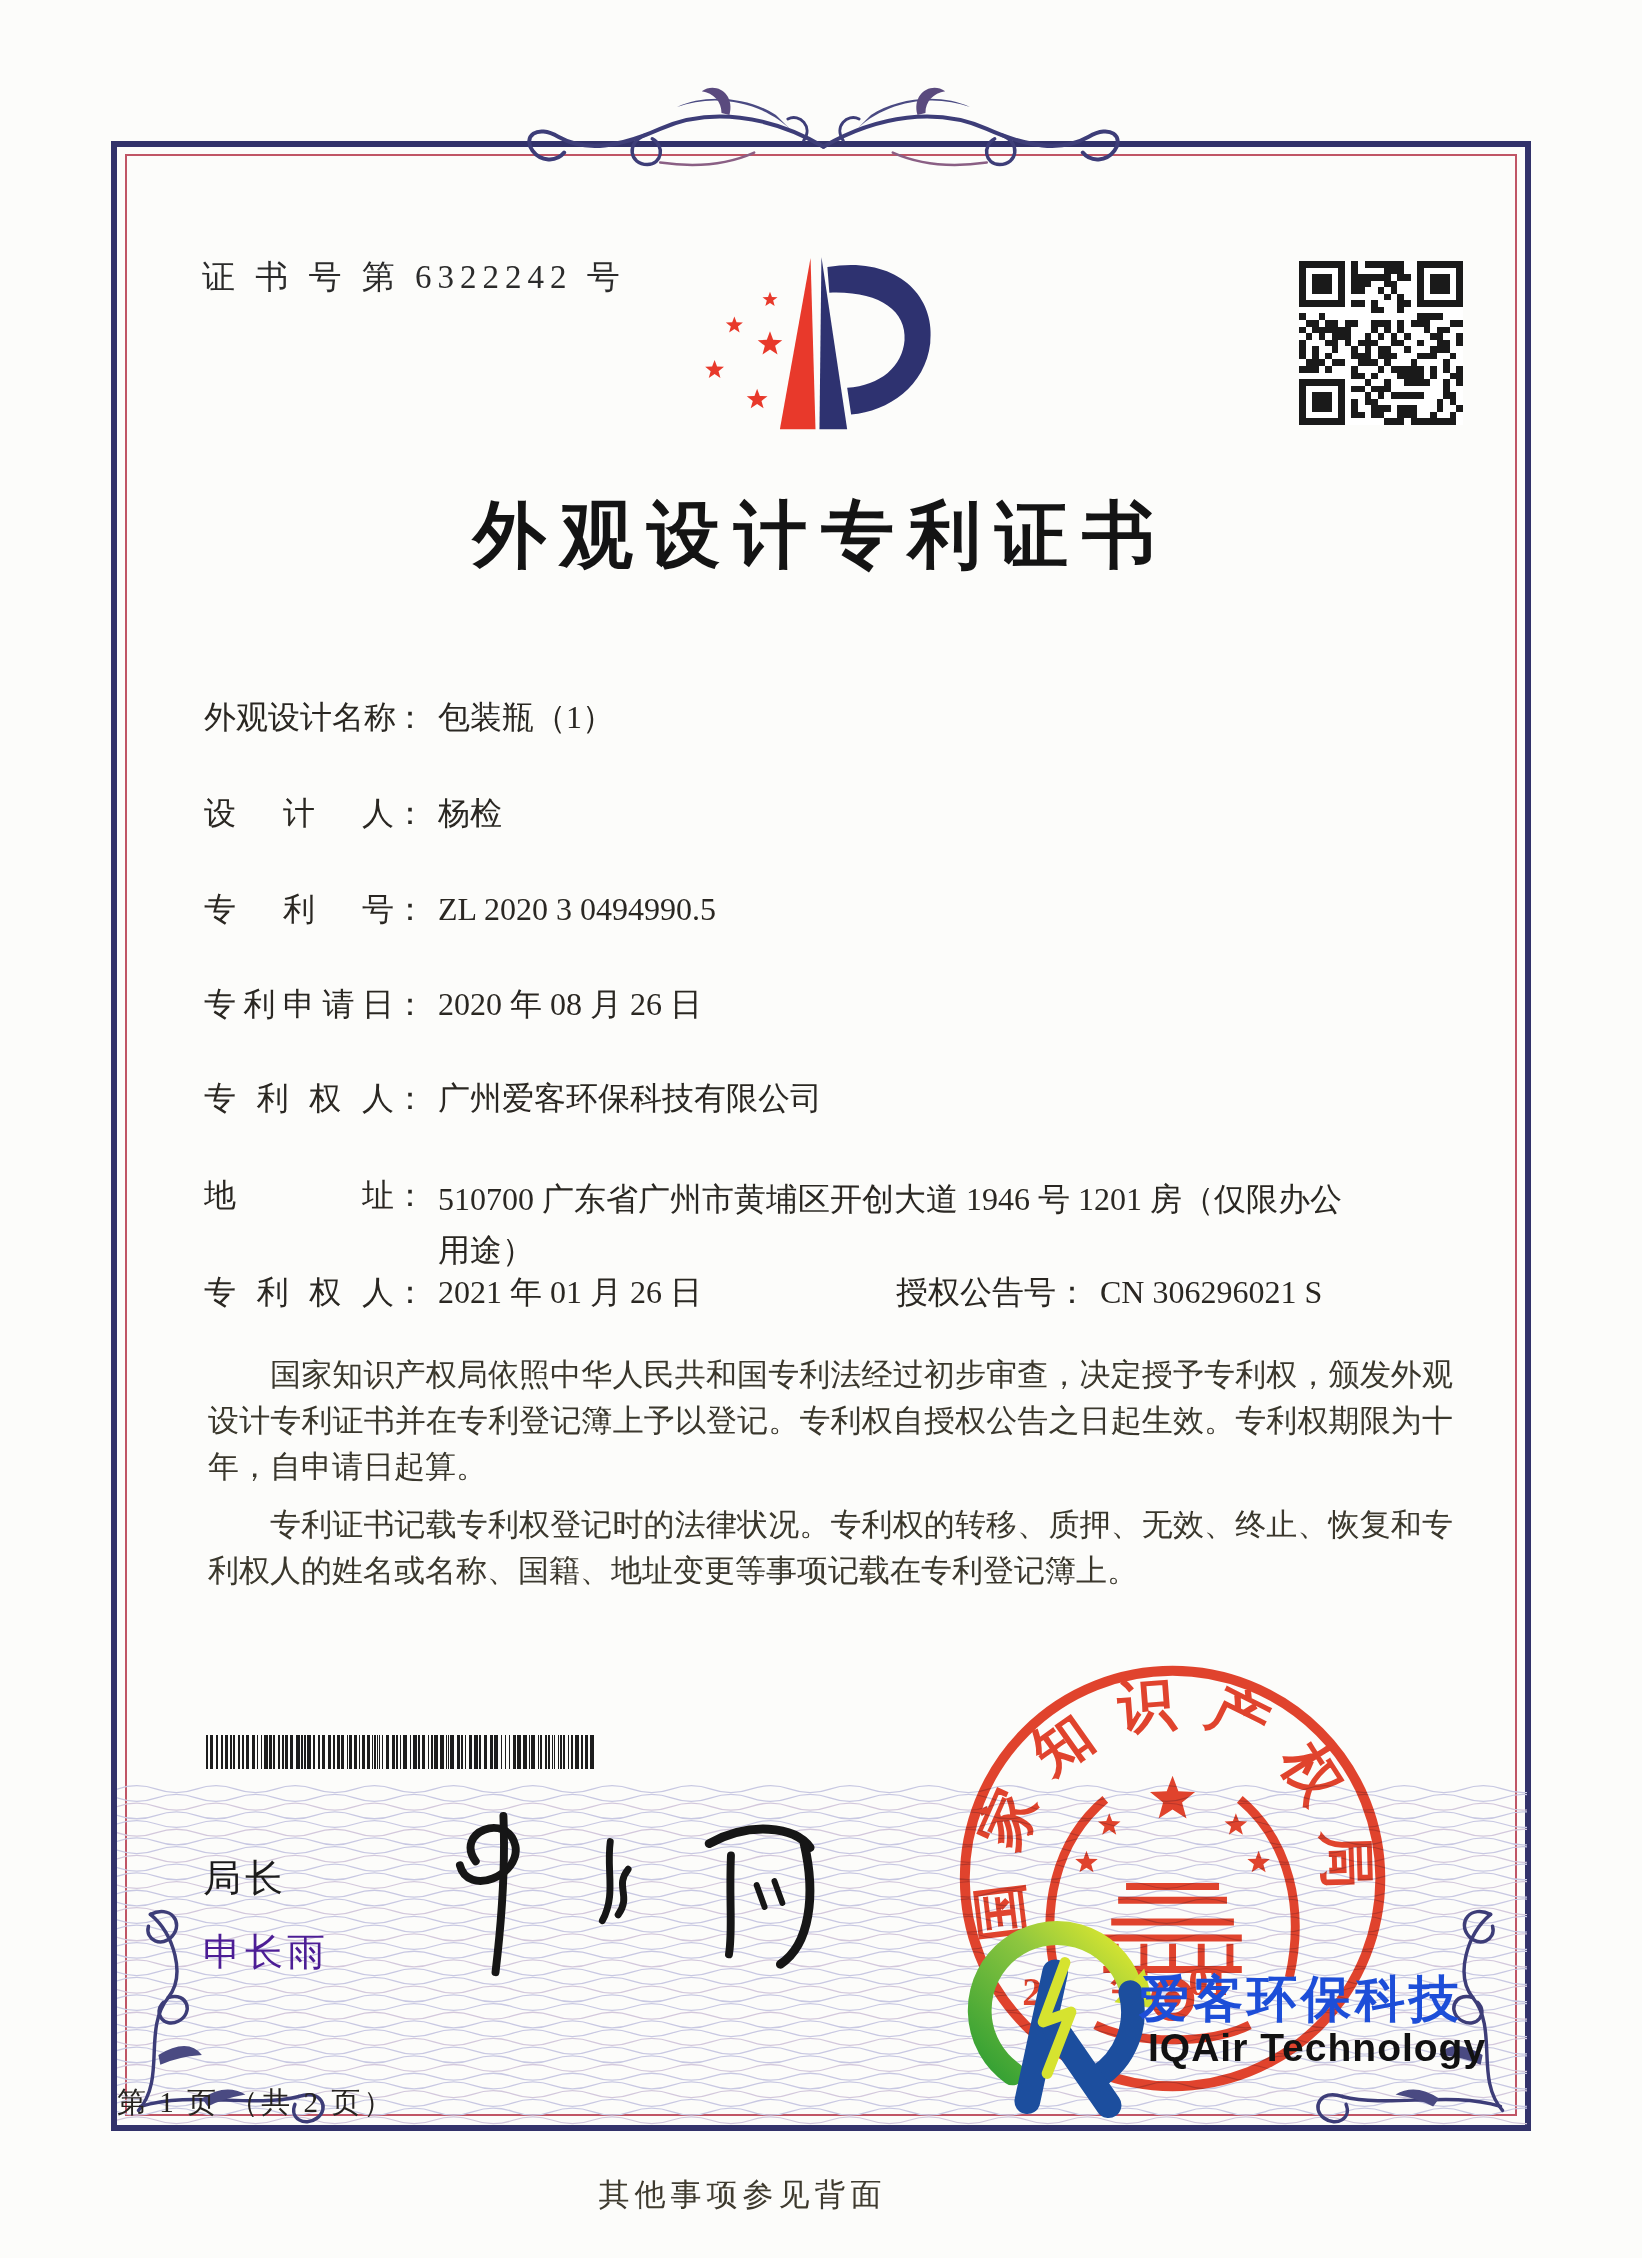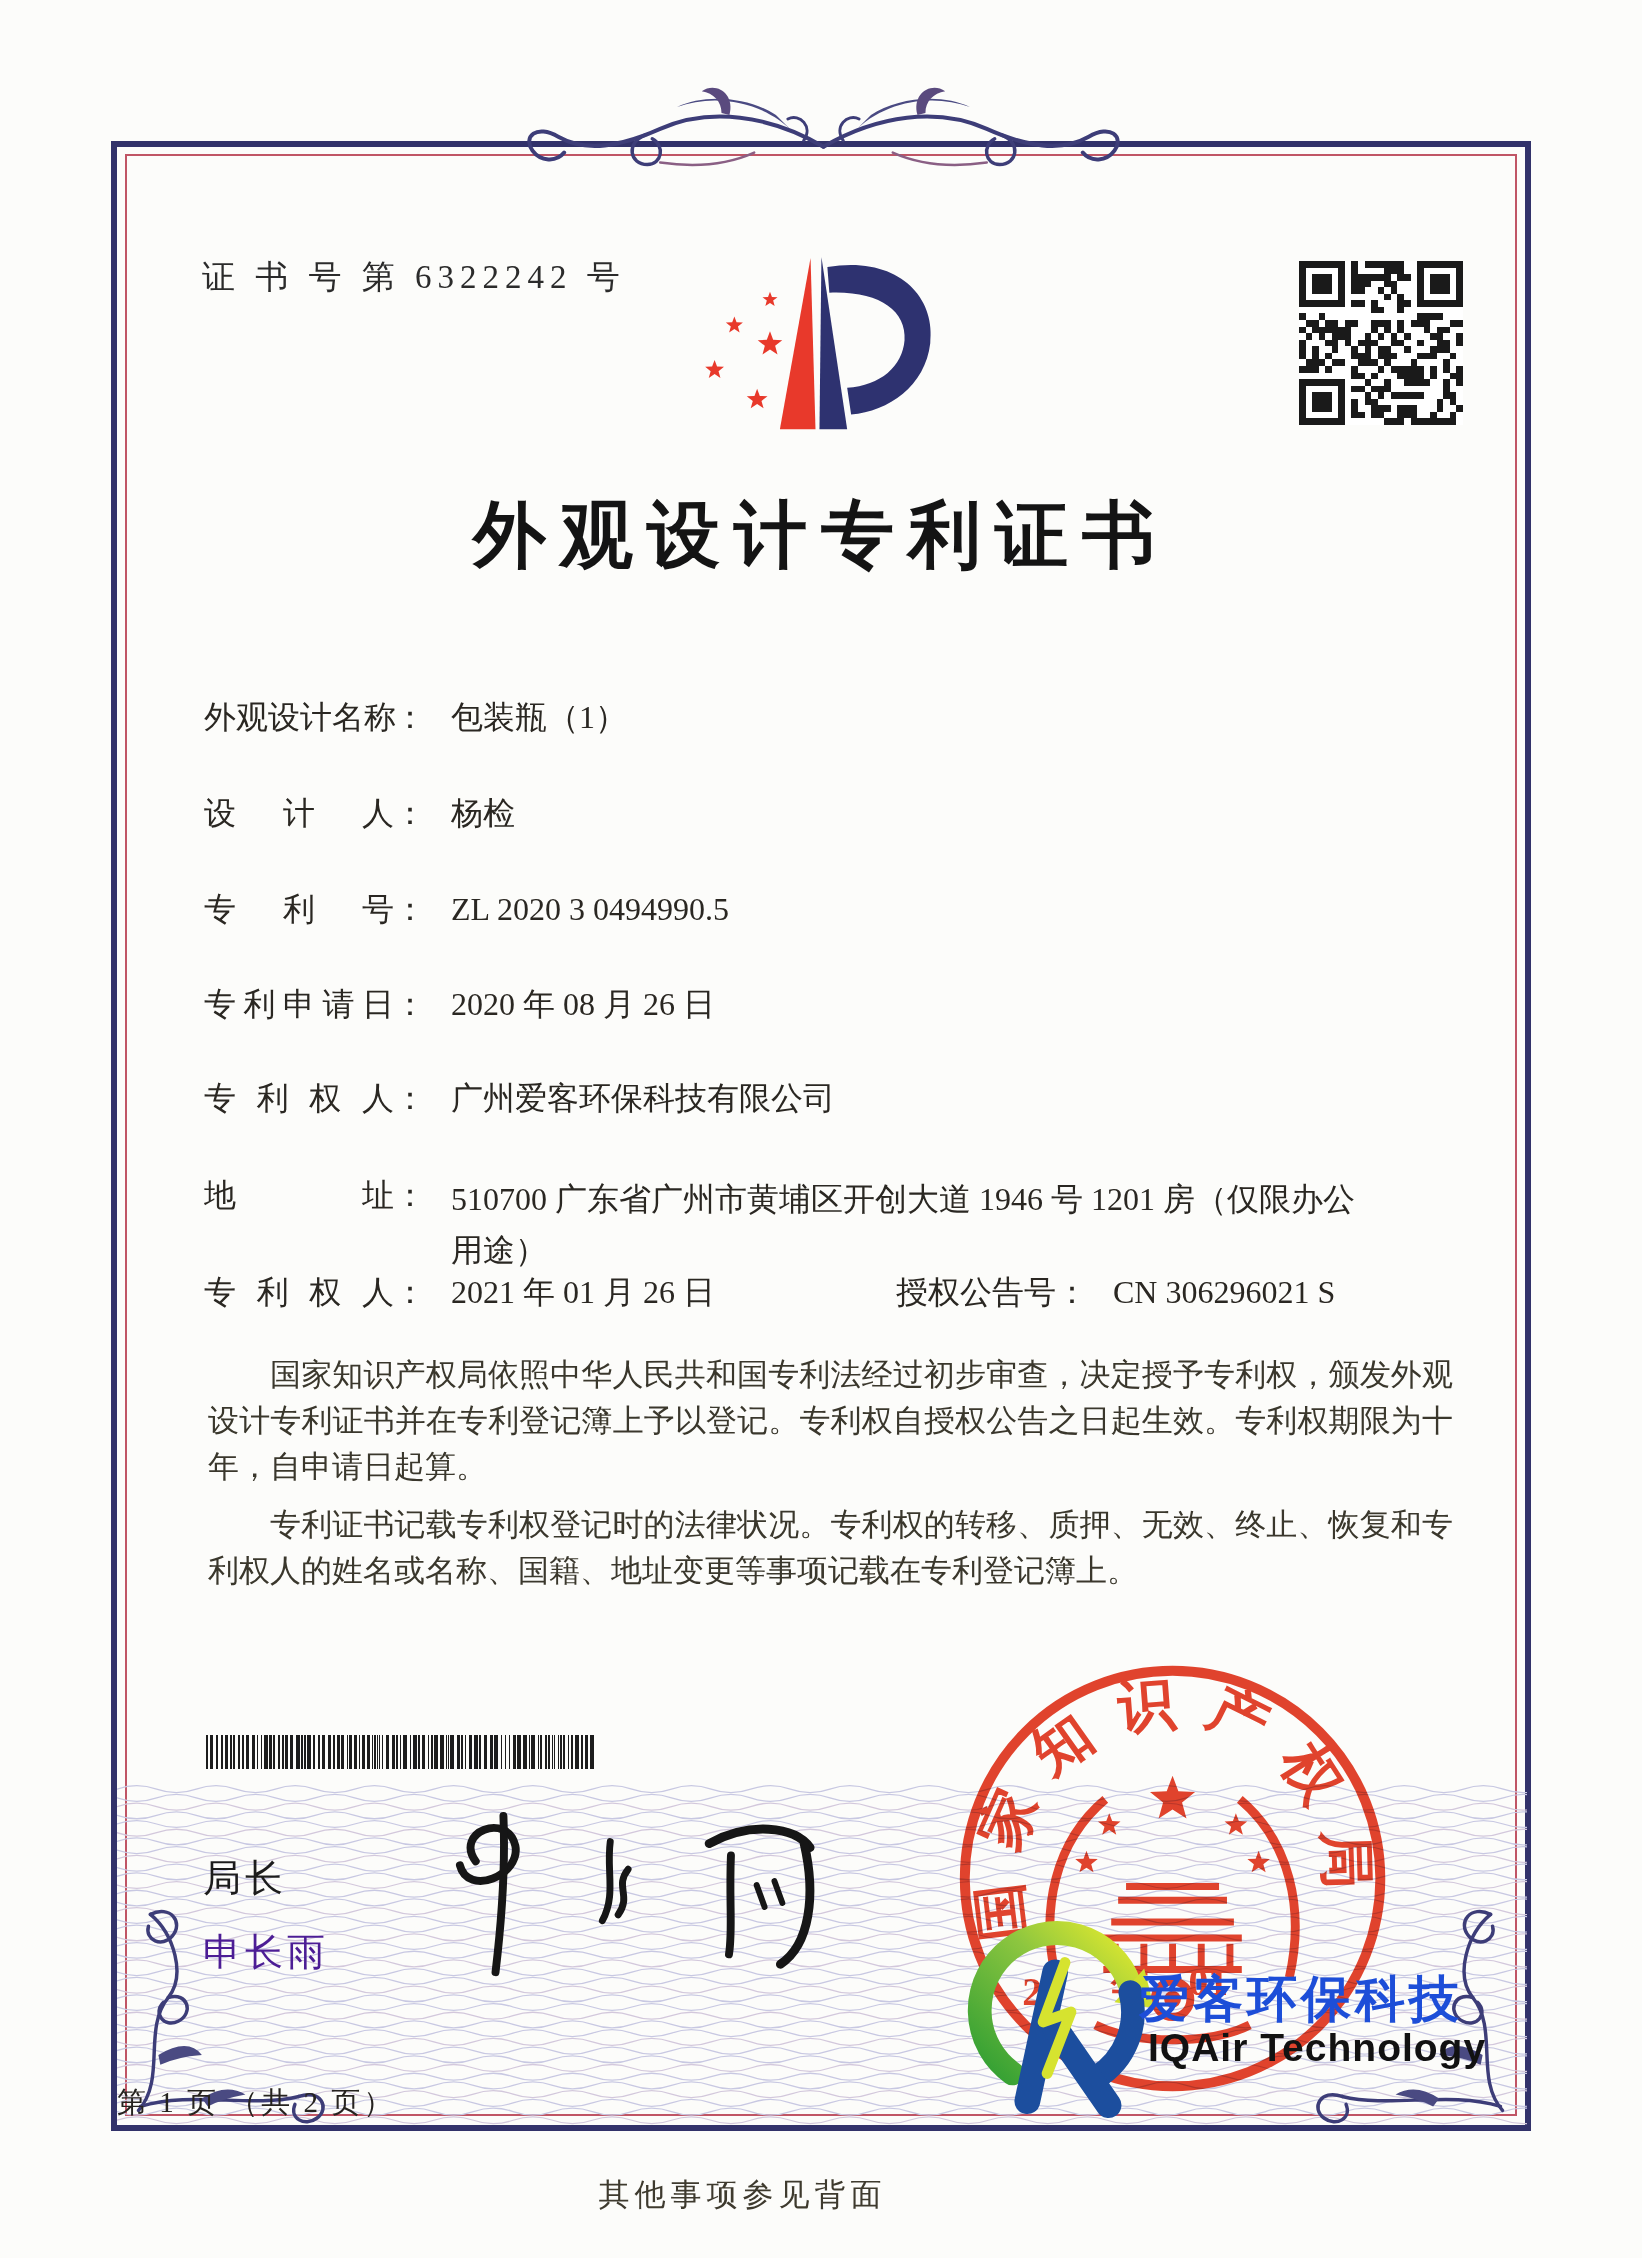--- a/index.html
+++ b/index.html
@@ -15,21 +15,21 @@
     border:2px solid #c05565;box-sizing:border-box;}
   svg{display:block}
   
   .cert-no{position:absolute;left:202px;top:255px;font-size:33px;letter-spacing:6px;color:#2b2b2b;}
   .title{position:absolute;left:111px;top:487px;width:1420px;text-align:center;
     font-size:73px;font-weight:700;letter-spacing:14px;color:#141414;}
   
   .row{position:absolute;left:204px;width:1277px;font-size:32px;line-height:42px;color:#2a2722;white-space:nowrap;}
   .row .lbl{display:inline-block;width:190px;text-align:justify;text-align-last:justify;vertical-align:top;}
   .row .colon{display:inline-block;vertical-align:top;}
-  .row .val{display:inline-block;margin-left:25px;vertical-align:top;white-space:normal;}
+  .row .val{display:inline-block;margin-left:12px;vertical-align:top;white-space:normal;}
   .row .val.addr{width:921px;line-height:51px;}
   .pair2{position:absolute;left:692px;top:0;}
   
   .paras{position:absolute;left:196px;top:1340px;width:1269px;font-size:31px;line-height:46px;
     text-align:justify;color:#3a372c;}
   .paras p{margin:12px;text-indent:2em;}
   
   #waves{position:absolute;left:117px;top:1784px;z-index:1;pointer-events:none;}
   #barcode{position:absolute;left:206px;top:1735px;z-index:2;}
   .signer-title{position:absolute;left:203px;top:1853px;font-size:38px;z-index:2;

